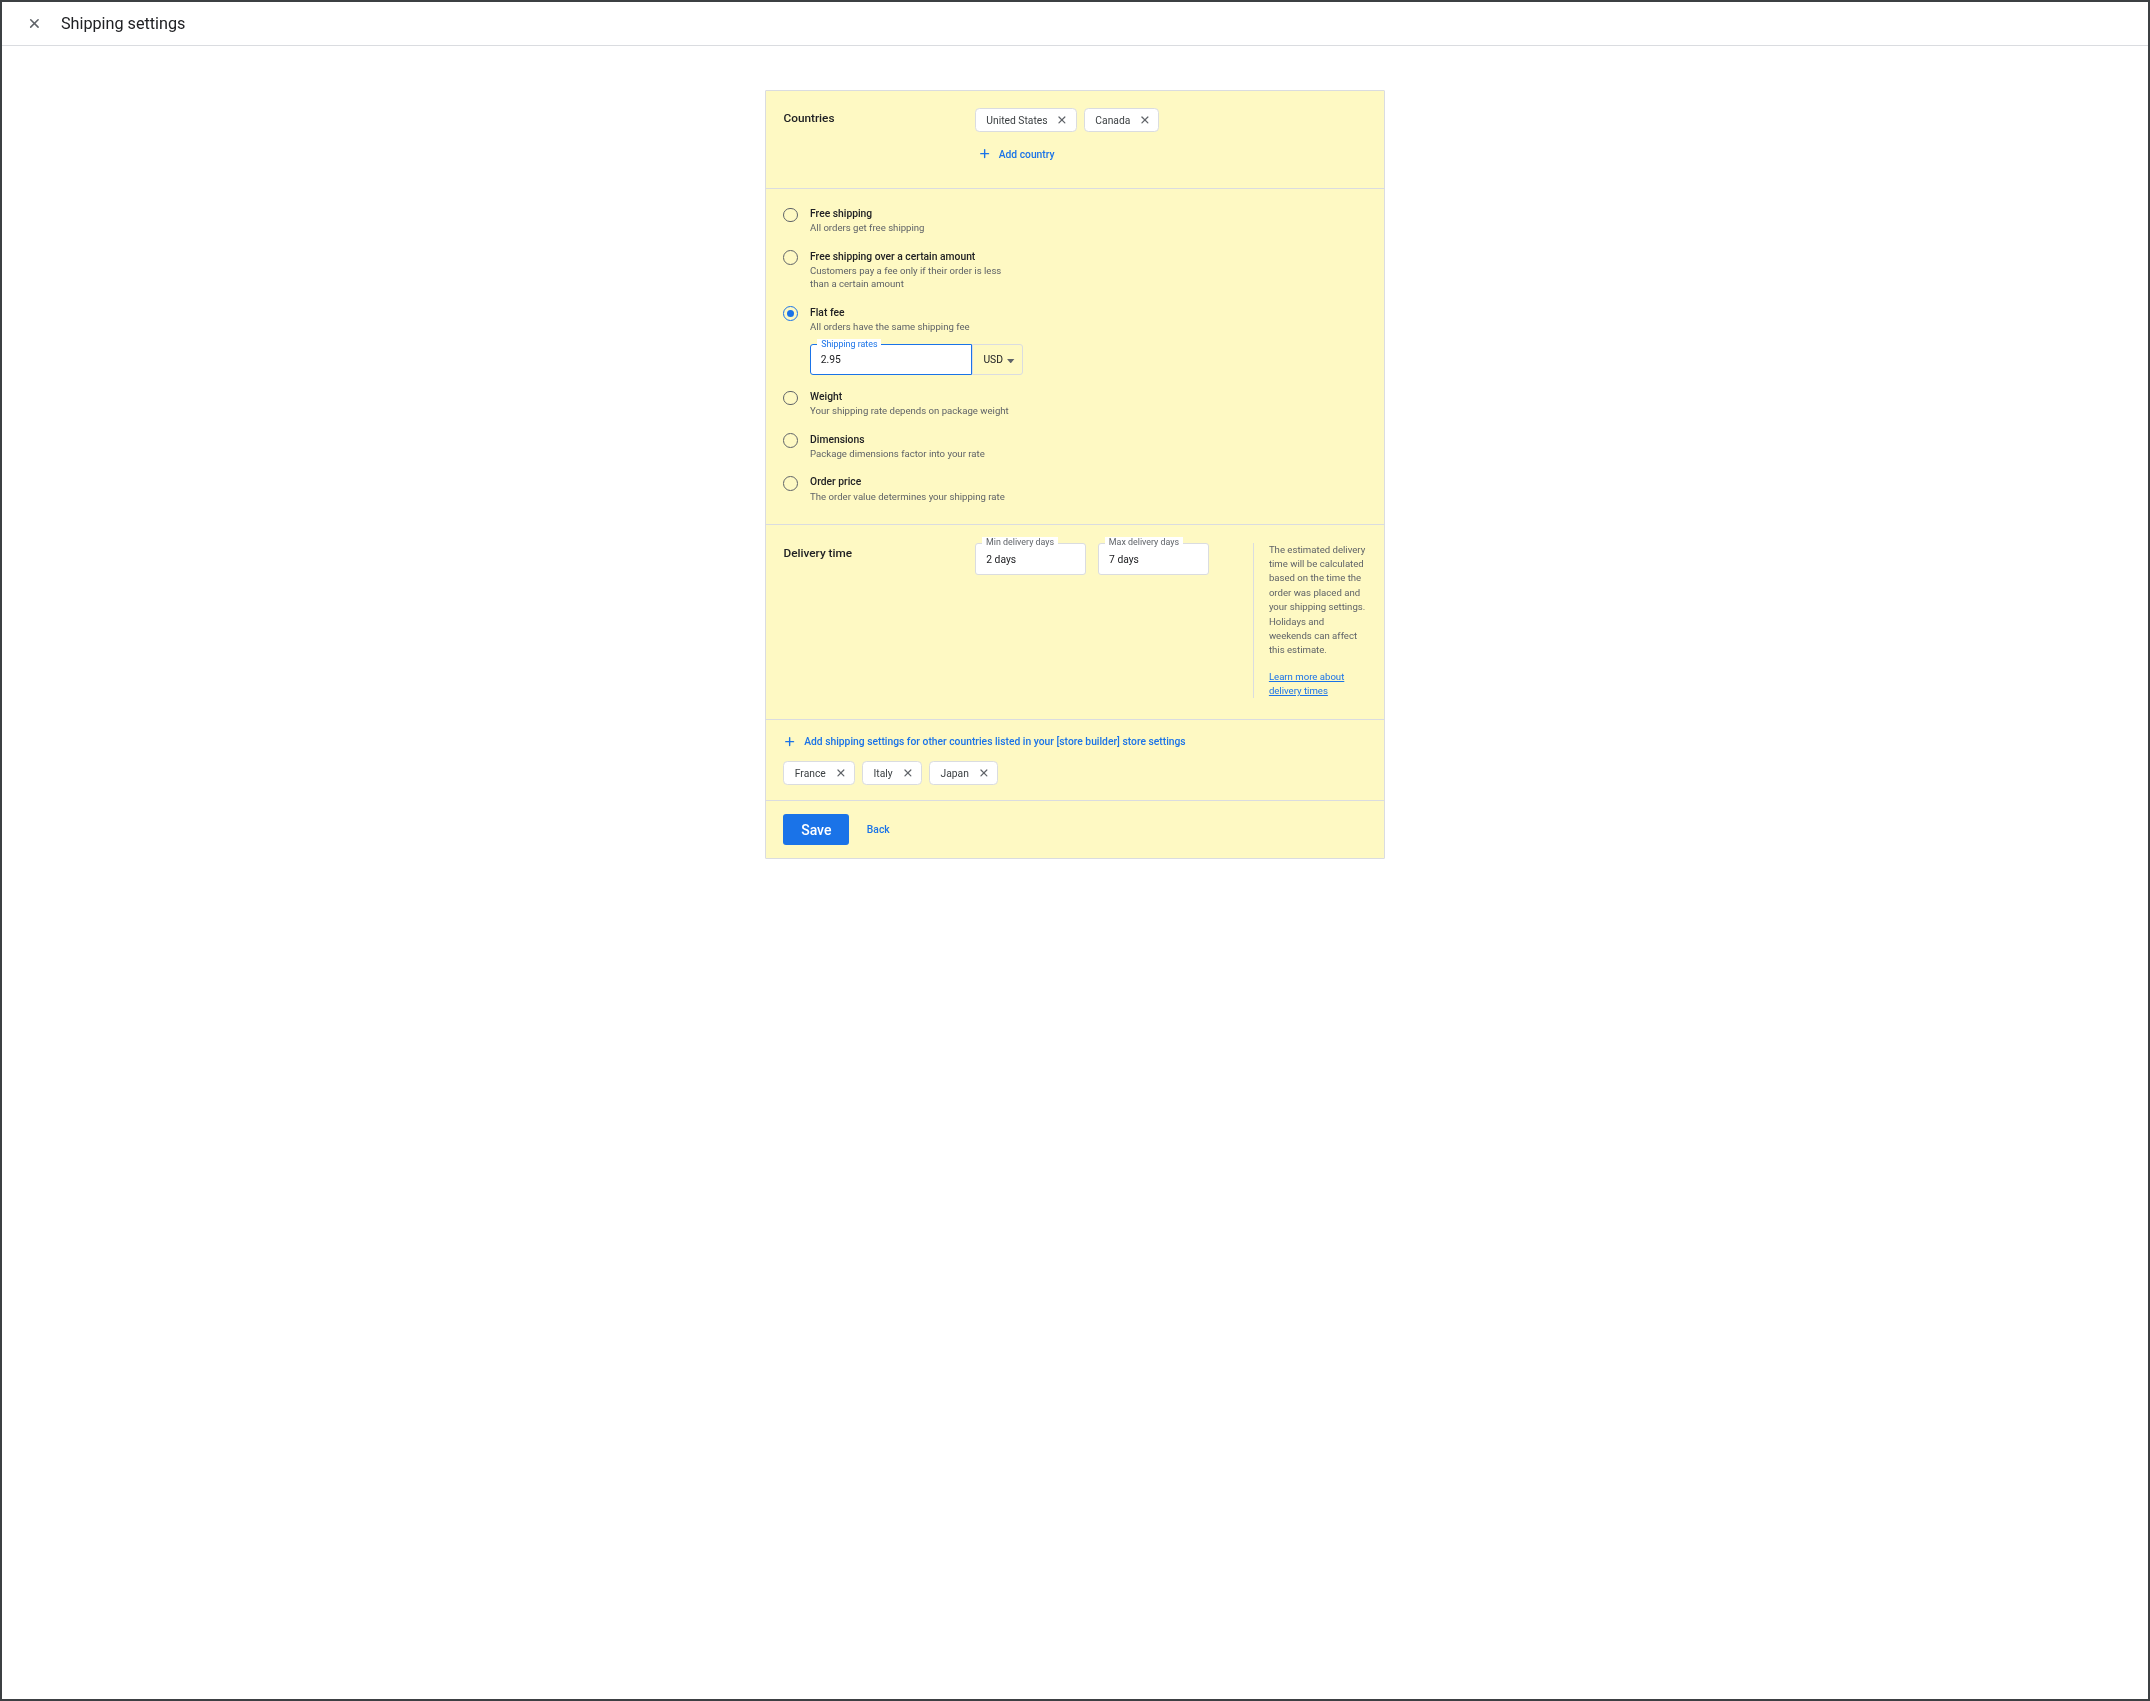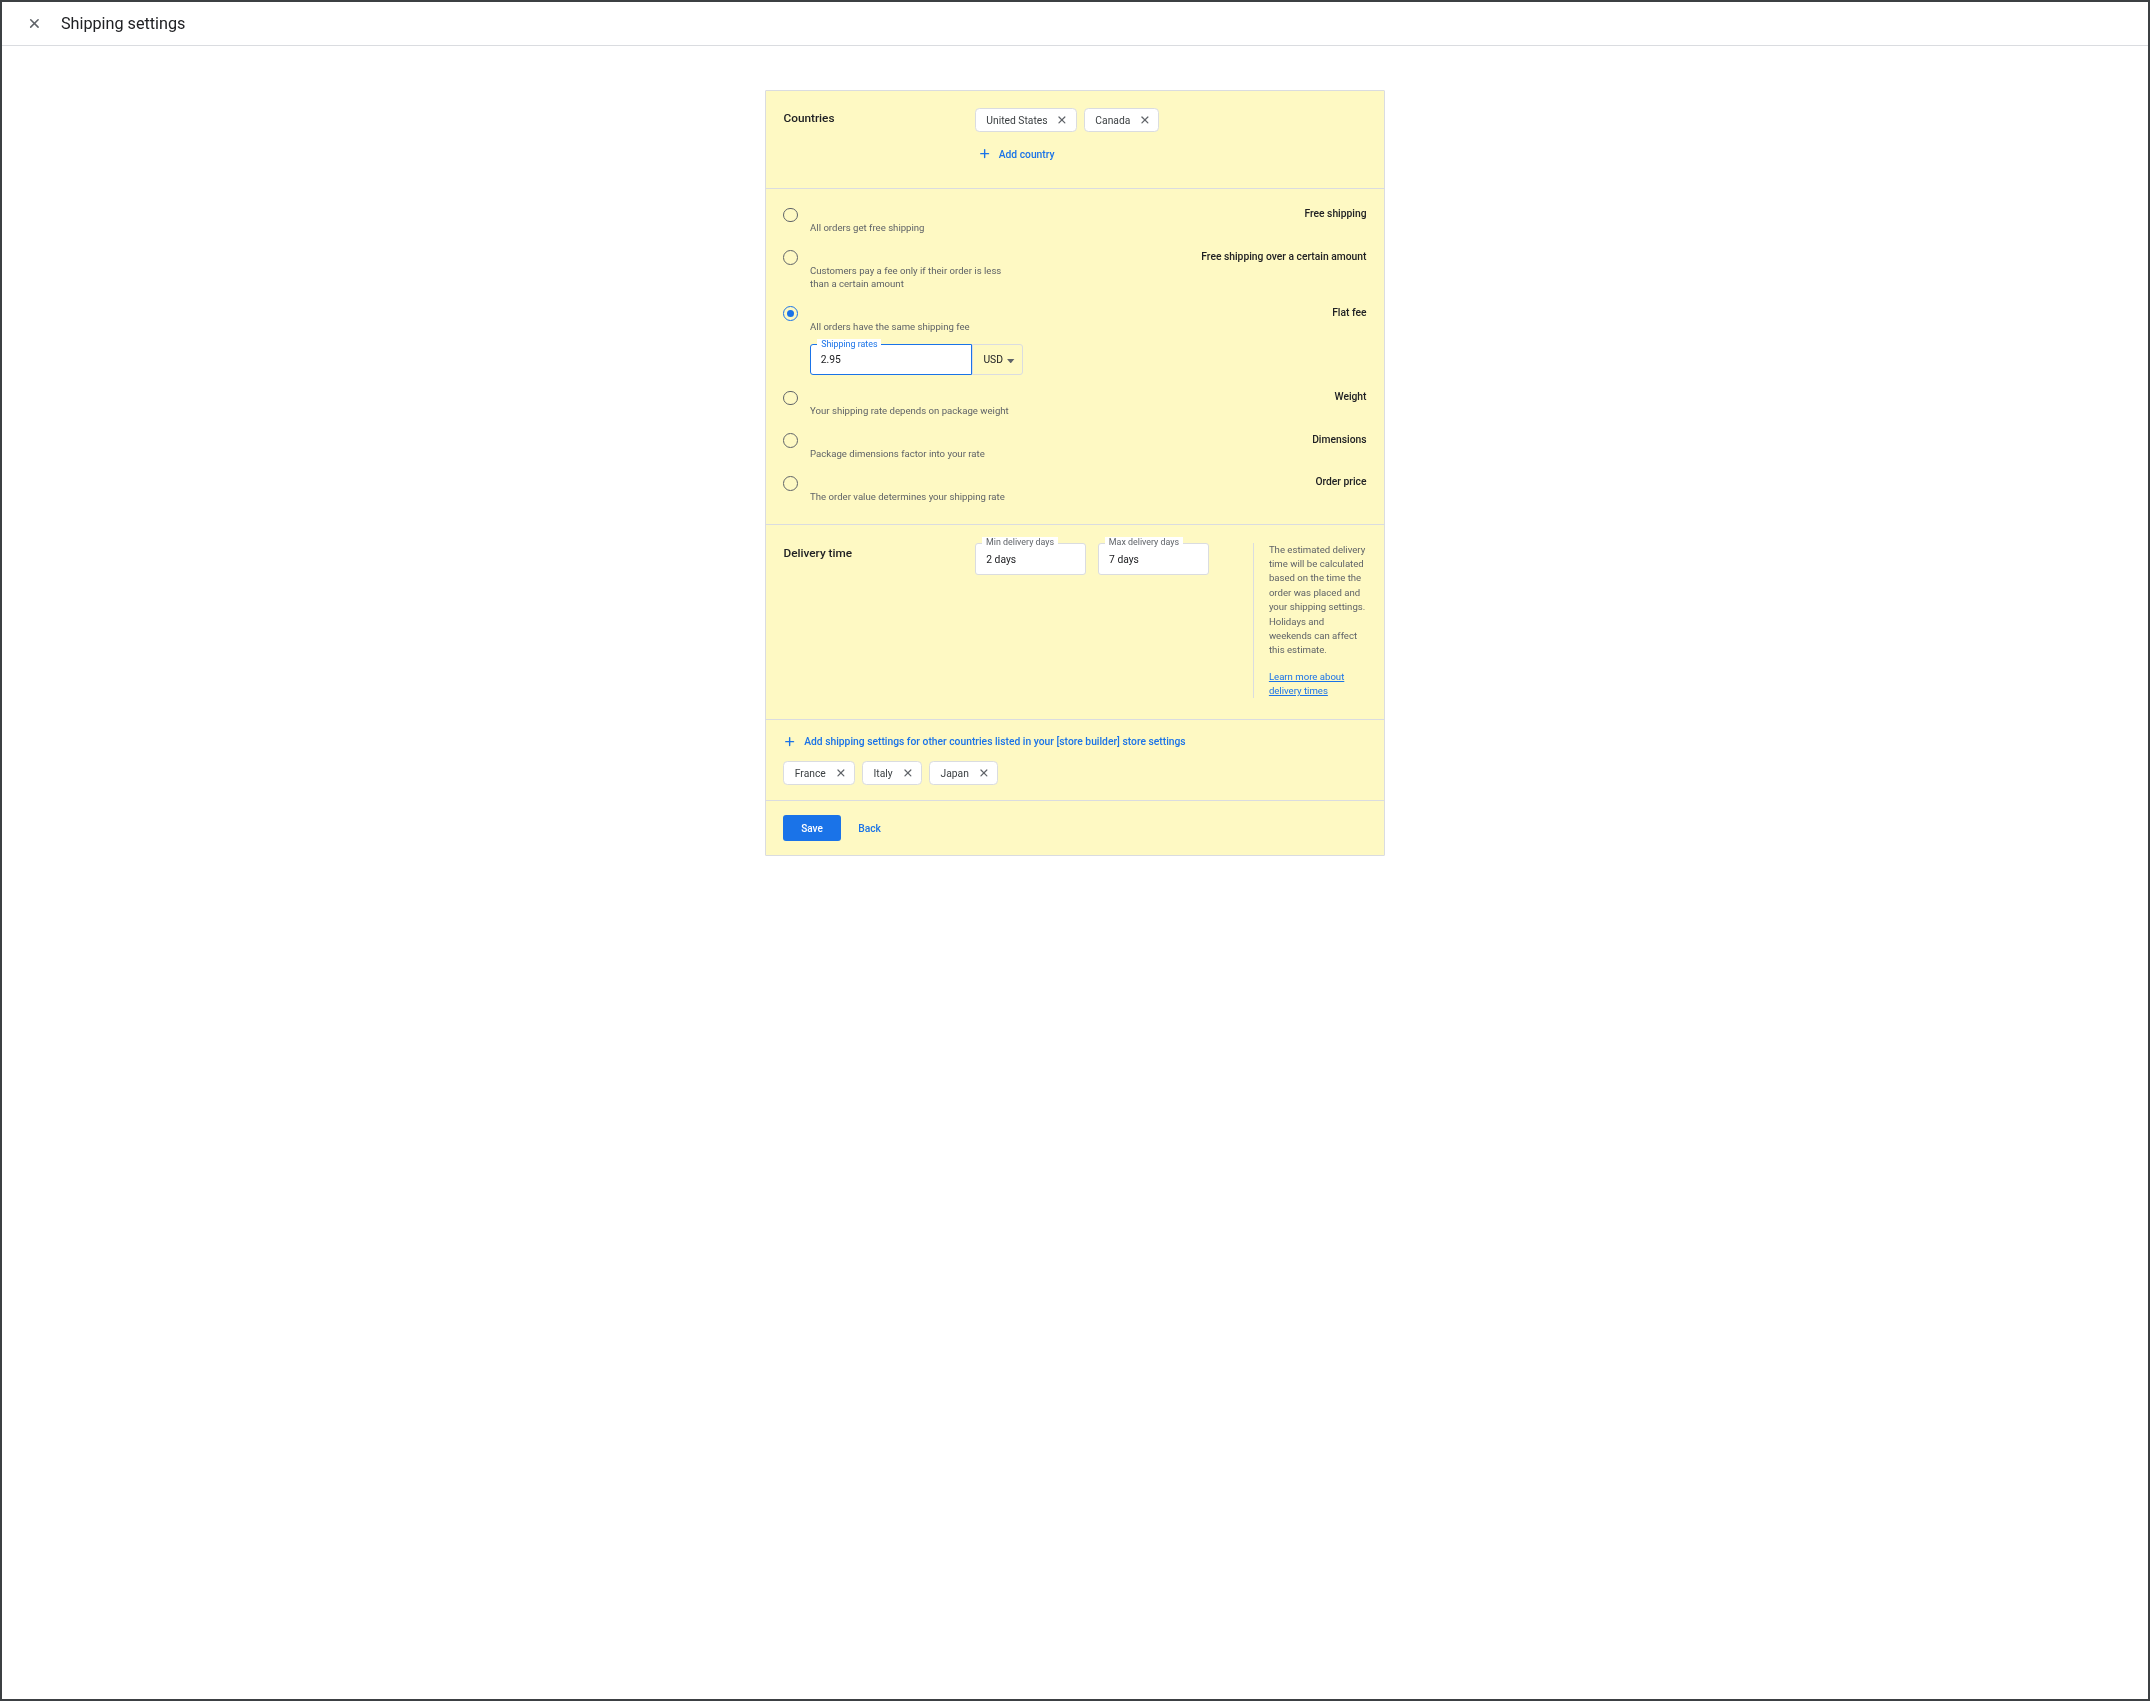--- a/index.html
+++ b/index.html
@@ -139,21 +139,20 @@
       background: #1a73e8;
     }
     .radio-content {
       flex: 1;
     }
     .radio-title {
       font-size: 10.3px;
       font-weight: 500;
       color: #202124;
       margin-bottom: 1.5px;
-      text-align: right;
     }
     .radio-desc {
       font-size: 9.6px;
       color: #5f6368;
       max-width: 207px;
       line-height: 1.4;
     }
     .rate-row {
       display: flex;
       gap: 0;
@@ -259,21 +258,21 @@
       display: flex;
       gap: 11.8px;
       align-items: center;
     }
     .btn-primary {
       background: #1a73e8;
       color: #fff;
       border: none;
       padding: 7.4px 17.7px;
       border-radius: 3px;
-      font-size: 10px;
+      font-size: 14px;
       font-weight: 500;
       cursor: pointer;
       font-family: inherit;
     }
     .btn-text {
       background: none;
       border: none;
       color: #1a73e8;
       font-size: 10.3px;
       font-weight: 500;

